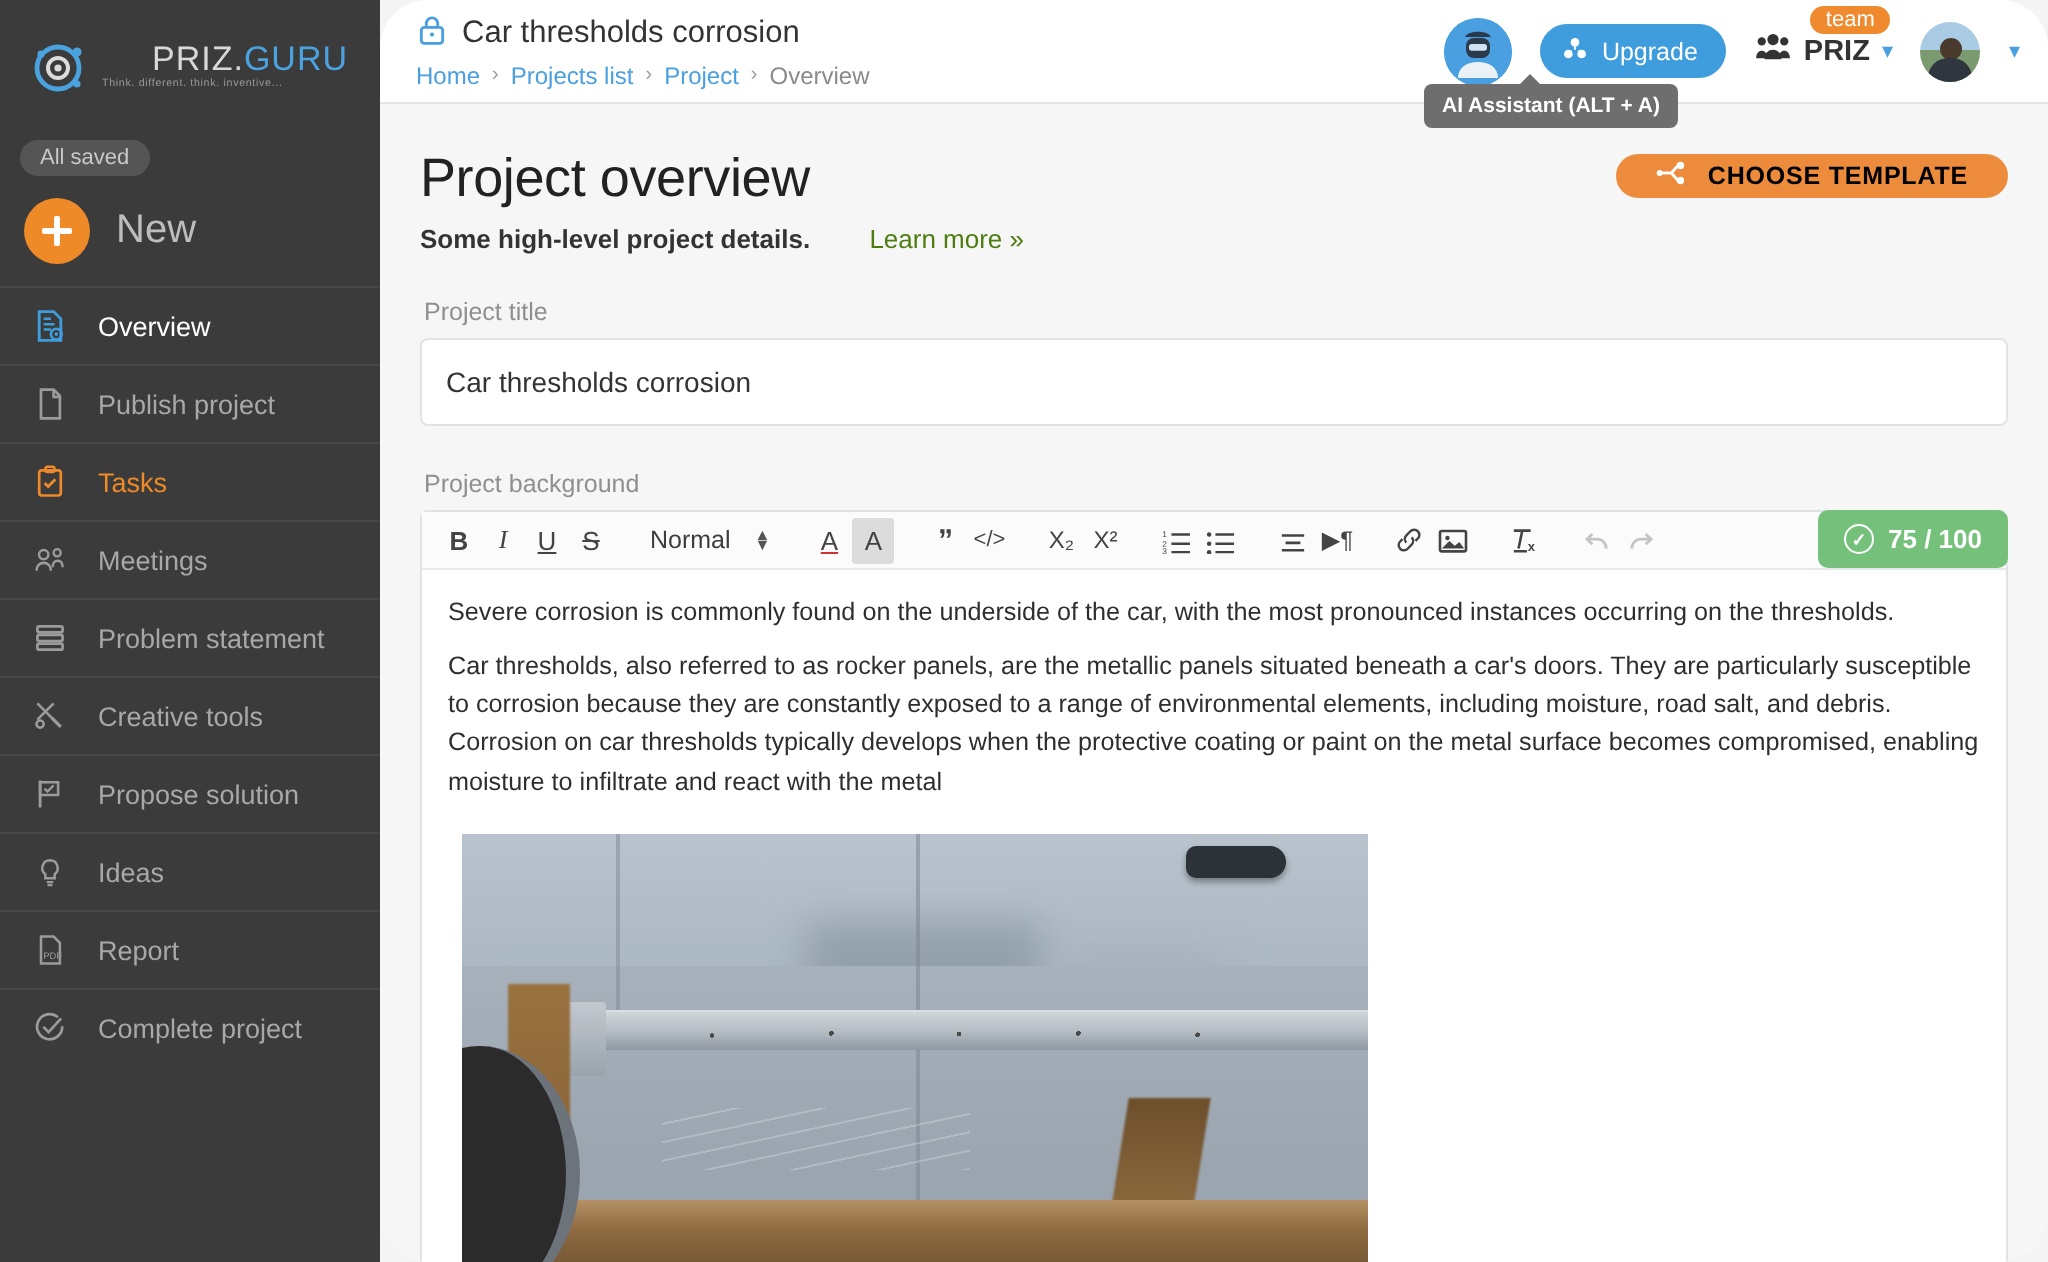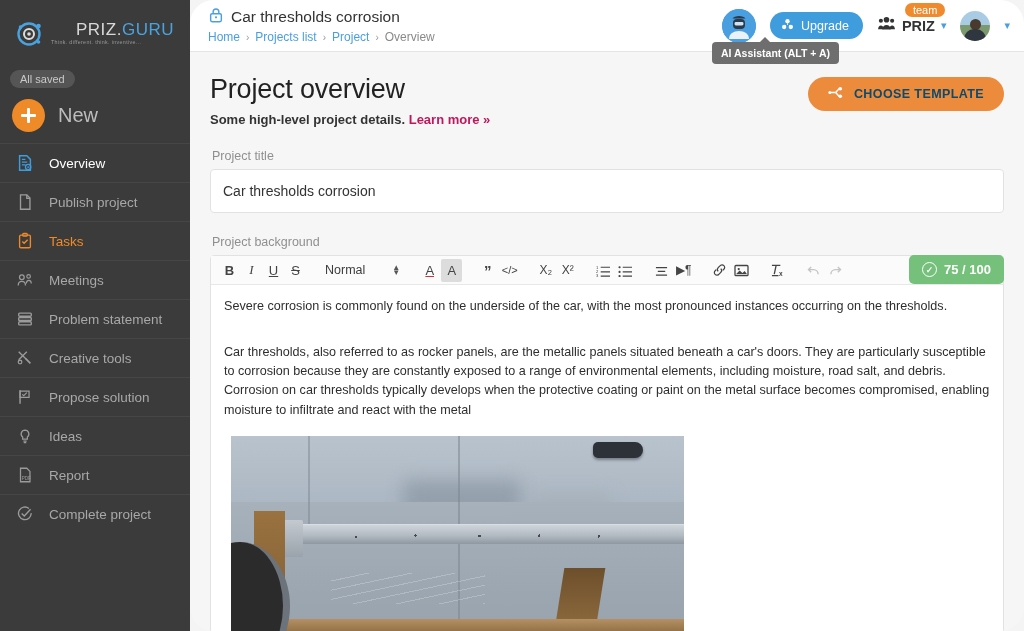--- a/index.html
+++ b/index.html
@@ -105,25 +105,25 @@
   .tooltip::before {
     content: ""; position: absolute; top: -5px; left: 48px;
     border-left: 5px solid transparent; border-right: 5px solid transparent;
     border-bottom: 5px solid #6e6e6e;
   }
 
   .content { padding: 22px 20px 0 20px; position: relative; height: 579px; }
   .head-row { display: flex; align-items: flex-start; }
   .page-h1 { font-size: 27px; color: #222; font-weight: normal; letter-spacing: -.2px; }
   .sub { font-size: 13px; color: #333; font-weight: bold; margin-top: 7px; }
-  .sub a { color: #be185d; font-weight: bold; text-decoration: none; cursor: pointer; }
+  .sub a { color: #4d7c0f; font-weight: normal; text-decoration: none; cursor: pointer; margin-left: 26px; }
 
   .tpl-btn {
-    margin-left: auto; margin-top: 3px; background: #ec8b3c; color: #0c4a6e;
-    border: none; border-radius: 18px; height: 34px; padding: 0 20px;
+    margin-left: auto; margin-top: 3px; background: #ec8b3c; color: #000000;
+    border: none; border-radius: 18px; height: 22px; padding: 0 20px;
     font-size: 12.5px; font-weight: bold; letter-spacing: .4px;
     display: flex; align-items: center; gap: 9px; cursor: pointer;
   }
 
   .field-label { font-size: 12.5px; color: #8f8f8f; margin: 22px 0 6px 2px; }
   .title-input {
     width: 100%; height: 44px; background: #fff; border: 1px solid #e2e2e2;
     border-radius: 4px; font-size: 14px; color: #333; padding: 0 12px;
     font-family: "Liberation Sans", sans-serif; outline: none;
   }
@@ -144,28 +144,28 @@
     display: flex; align-items: center; padding: 0 8px; gap: 1px;
   }
   .tb {
     min-width: 21px; height: 23px; display: flex; align-items: center;
     justify-content: center; font-size: 13px; color: #444; cursor: pointer;
     border-radius: 2px; padding: 0 2px;
   }
   .tb.dim { color: #c4c4c4; }
   .tb-sep { width: 13px; }
   .tb-select {
-    display: flex; align-items: center; gap: 27px; font-size: 12.5px;
+    display: flex; align-items: center; gap: 12px; font-size: 12.5px;
     color: #3d3d3d; cursor: pointer; padding: 0 4px; height: 23px;
   }
   .tb-select .updown { display: flex; flex-direction: column; line-height: 5px; font-size: 8px; color: #555; }
 
   .doc { padding: 12px 13px 0 13px; }
   .doc p { font-size: 12.6px; color: #2e2e2e; line-height: 1.52; }
-  .doc p + p { margin-top: 27px; }
+  .doc p + p { margin-top: 8px; }
 
   .photo {
     margin: 16px 0 0 7px; width: 453px; height: 221px; overflow: hidden;
     position: relative; background: #8d99a6;
   }
   .photo .sky { position:absolute; inset:0; background: linear-gradient(#b9c3cd 0%, #aab6c2 34%, #9fa9b4 52%, #aeb7c0 100%); }
   .photo .blur1 { position:absolute; left:38%; top:20%; width:26%; height:22%; background:#8e9aa6; filter: blur(9px); opacity:.8; }
   .photo .blur2 { position:absolute; left:66%; top:26%; width:18%; height:16%; background:#a5afb9; filter: blur(8px); opacity:.7; }
   .photo .door { position:absolute; left:0; top:30%; width:100%; height:70%; background: linear-gradient(#a7b1bb, #9ba6b1 60%, #97a2ad); }
   .photo .trim {

